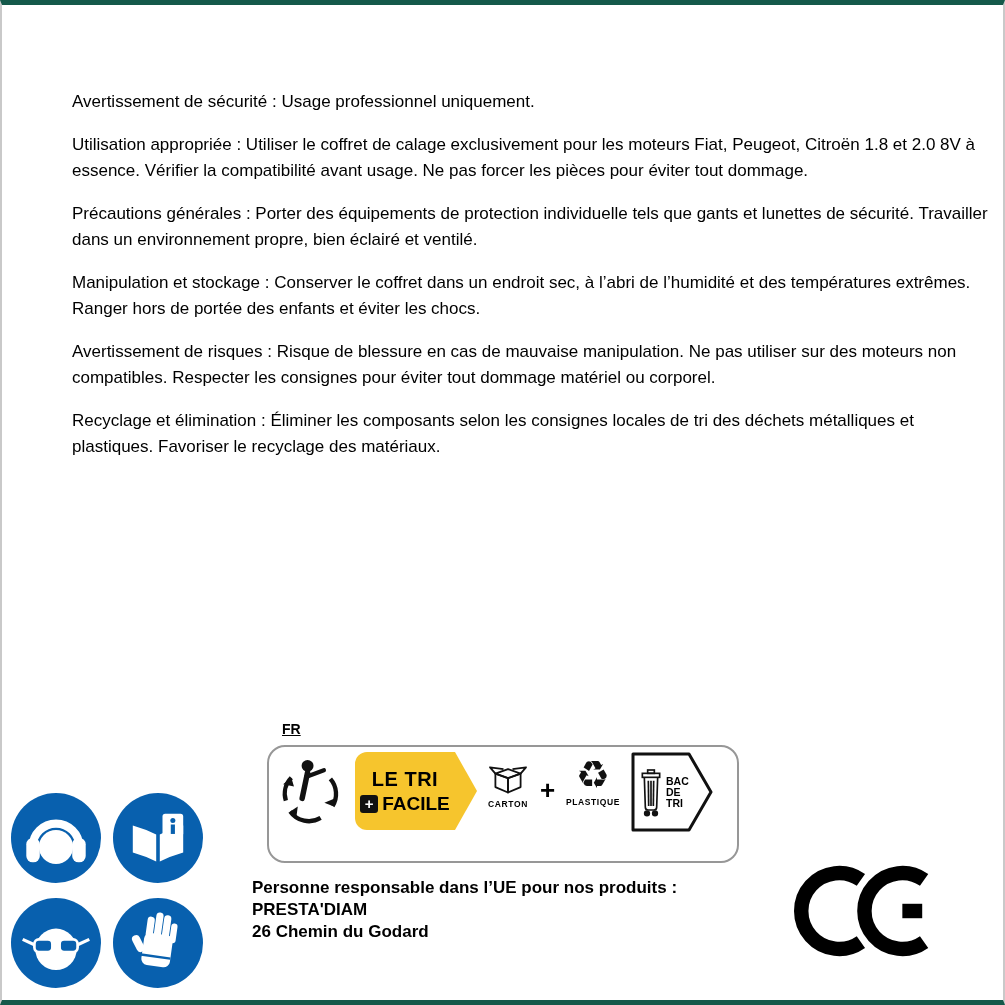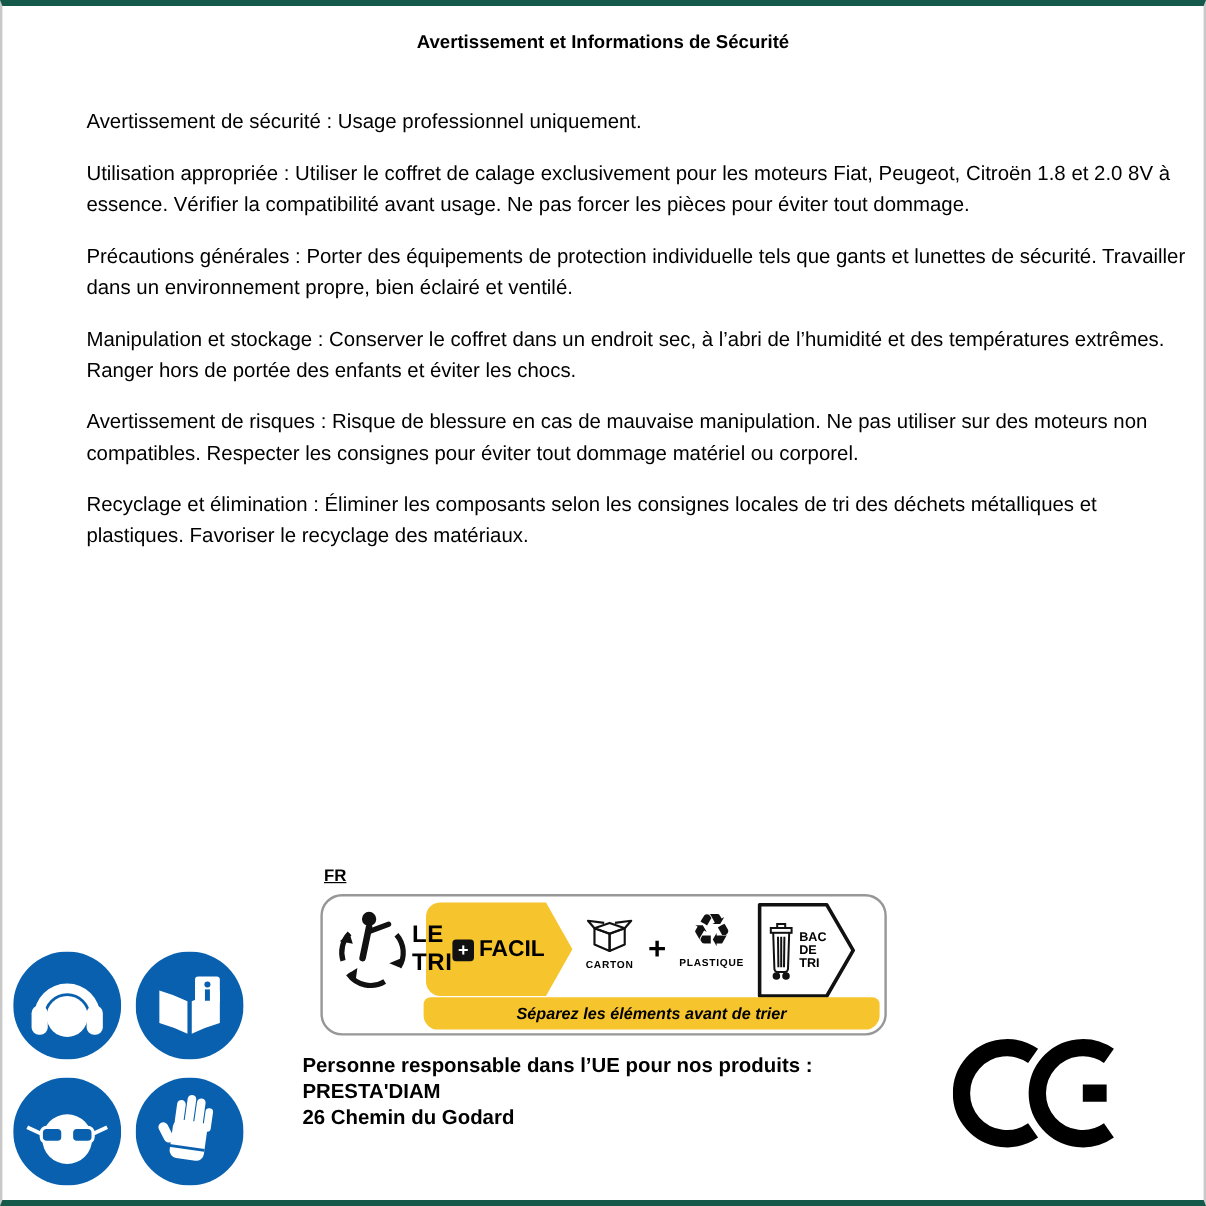--- a/index.html
+++ b/index.html
@@ -27,32 +27,32 @@
   }
   .content p{margin:0 0 0 0;}
   .content p + p{margin-top:17px;}
   .content p.gap{margin-top:60px;}
 
   
   .picto{position:absolute;width:90px;height:90px;}
   .picto svg{width:100%;height:100%;display:block;}
 
   
-  .fr-label{position:absolute;left:268px;top:716px;font-size:14px;font-weight:bold;text-decoration:underline;}
+  .fr-label{position:absolute;left:280px;top:716px;font-size:14px;font-weight:bold;text-decoration:underline;}
   .tri-label{
     position:absolute;left:265px;top:740px;width:472px;height:118px;
     background:#fff;border:2px solid #979797;border-radius:18px;
     box-sizing:border-box;
   }
   .triman{position:absolute;left:6px;top:6px;width:76px;height:80px;}
   .triman svg{width:100%;height:100%;}
   .tri-yellow{
     position:absolute;left:86px;top:5px;width:100px;height:78px;
     background:#F6C52D;border-radius:12px 0 0 12px;
-    display:flex;align-items:center;justify-content:center;
+    display:flex;flex-direction:column;align-items:center;justify-content:center;
   }
   .tri-point{
     position:absolute;left:186px;top:5px;width:0;height:0;
     border-top:39px solid transparent;border-bottom:39px solid transparent;
     border-left:22px solid #F6C52D;
   }
   .tri-l1{font-size:20px;font-weight:800;letter-spacing:0.5px;}
   .tri-l2{display:flex;align-items:center;margin-top:2px;}
   .plusbox{
     display:inline-flex;align-items:center;justify-content:center;
@@ -87,21 +87,20 @@
 
   
   .ce{position:absolute;left:792px;top:856px;width:158px;height:100px;}
   .ce svg{width:100%;height:100%;}
 </style>
 </head>
 <body>
 
 <div class="page">
 
-  <div class="title">Avertissement et Informations de Sécurité</div>
 
   <div class="content">
     <p>Avertissement de sécurité : Usage professionnel uniquement.</p>
     <p>Utilisation appropriée : Utiliser le coffret de calage exclusivement pour les moteurs Fiat, Peugeot, Citroën 1.8 et 2.0 8V à essence. Vérifier la compatibilité avant usage. Ne pas forcer les pièces pour éviter tout dommage.</p>
     <p>Précautions générales : Porter des équipements de protection individuelle tels que gants et lunettes de sécurité. Travailler dans un environnement propre, bien éclairé et ventilé.</p>
     <p>Manipulation et stockage : Conserver le coffret dans un endroit sec, à l’abri de l’humidité et des températures extrêmes. Ranger hors de portée des enfants et éviter les chocs.</p>
     <p>Avertissement de risques : Risque de blessure en cas de mauvaise manipulation. Ne pas utiliser sur des moteurs non compatibles. Respecter les consignes pour éviter tout dommage matériel ou corporel.</p>
     <p>Recyclage et élimination : Éliminer les composants selon les consignes locales de tri des déchets métalliques et plastiques. Favoriser le recyclage des matériaux.</p>
   </div>
 
@@ -210,21 +209,20 @@
           <circle cx="24" cy="69" r="3.5" fill="#111"></circle>
         </svg>
         <div class="bac-text">
           <div>BAC</div>
           <div>DE</div>
           <div>TRI</div>
         </div>
       </div>
     </div>
 
-    <div class="tri-strip">Séparez les éléments avant de trier</div>
   </div>
 
   <div class="responsible">
     <div>Personne responsable dans l’UE pour nos produits :</div>
     <div>PRESTA'DIAM</div>
     <div>26 Chemin du Godard</div>
   </div>
 
   <div class="ce">
     <svg viewBox="0 0 175 110">

